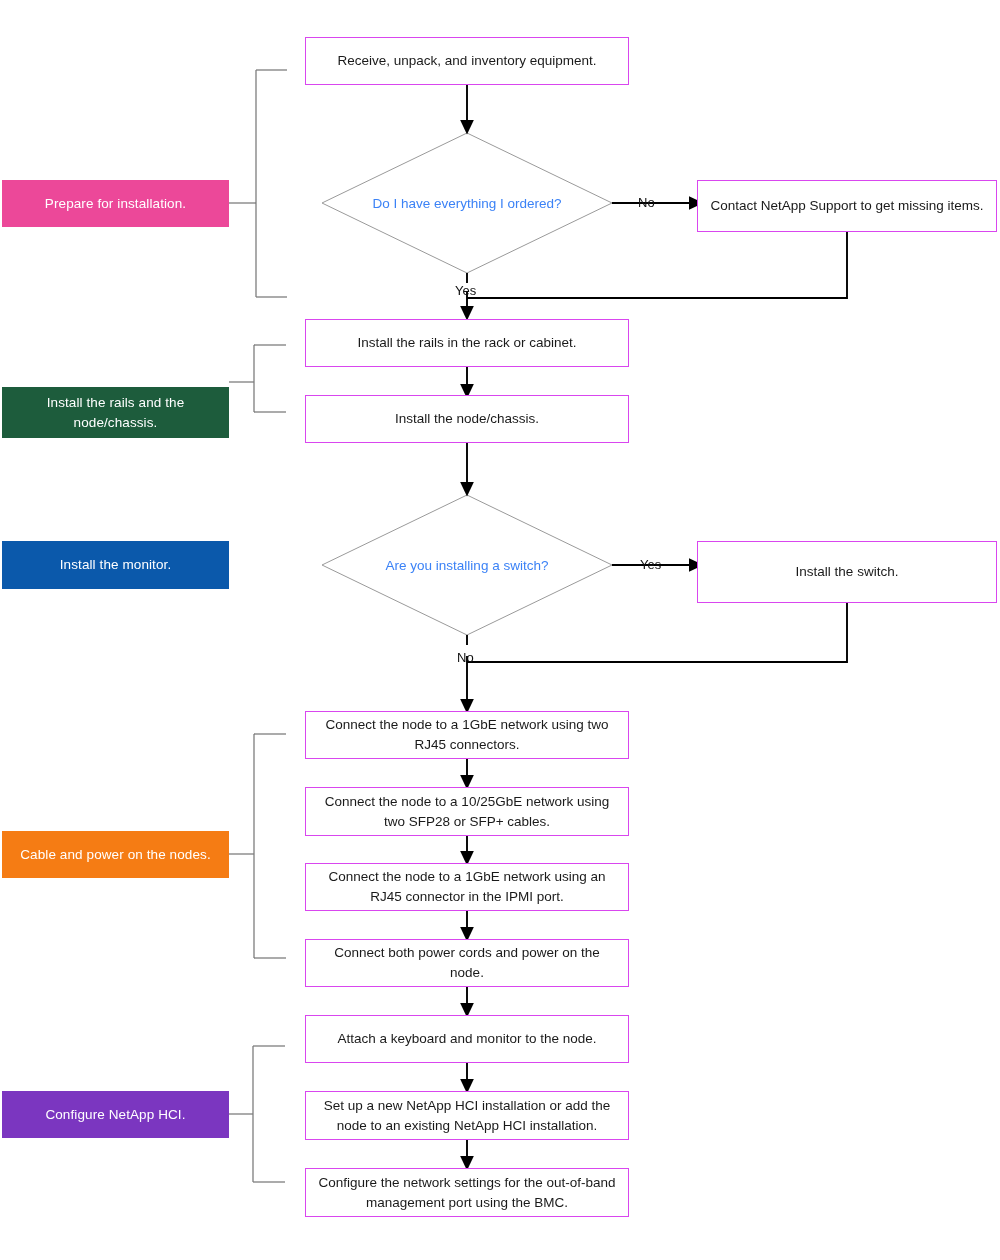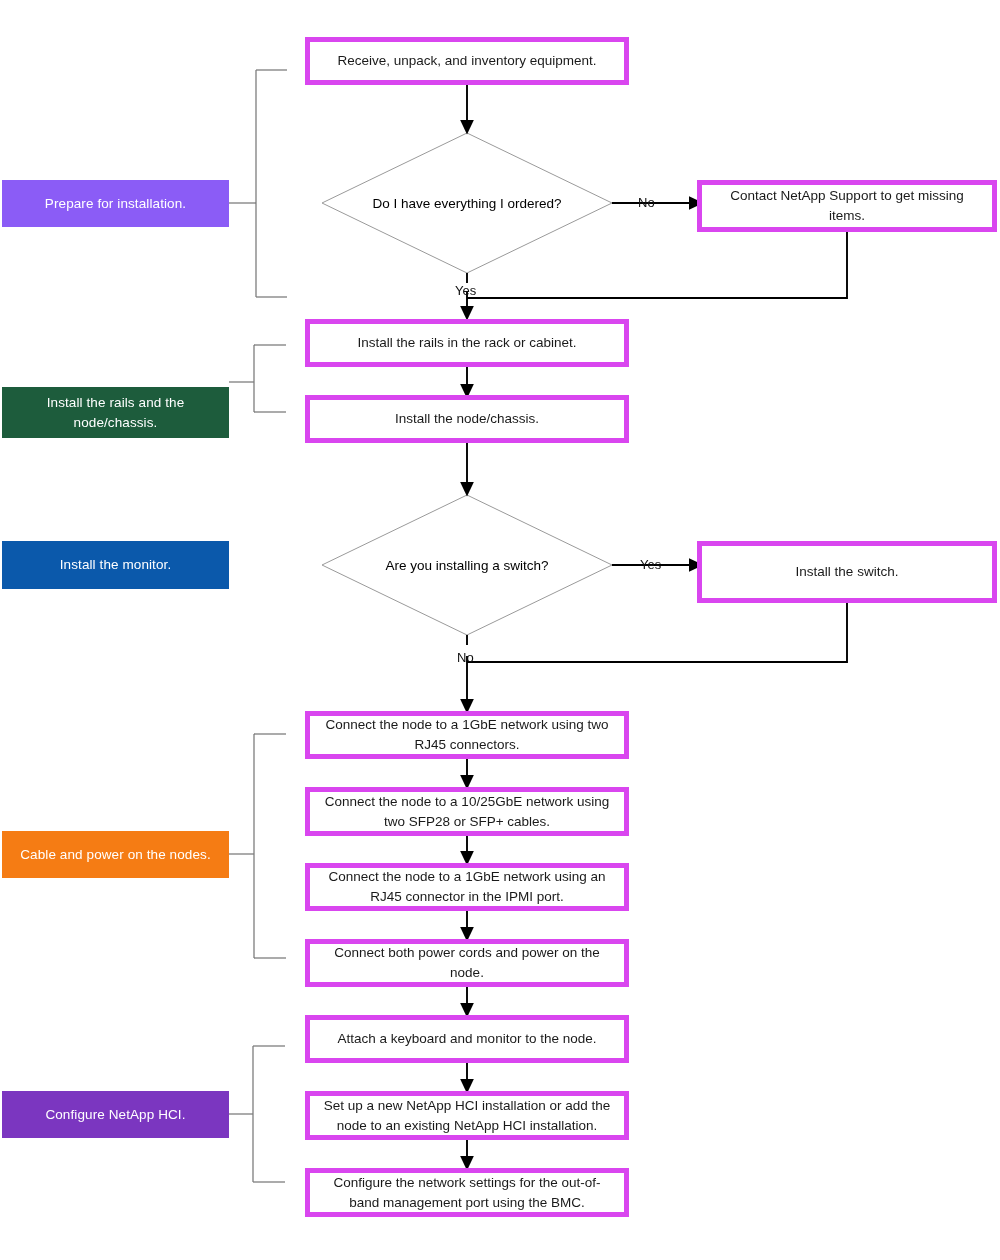--- a/index.html
+++ b/index.html
@@ -22,35 +22,35 @@
     letter-spacing:.1px;
     box-sizing:border-box;
     padding:2px 8px;
   }
 
   
   .node{
     position:absolute;
     box-sizing:border-box;
     background:#ffffff;
-    border:5px solid #d946ef;
+    border:1px solid #d946ef;
     display:flex;align-items:center;justify-content:center;
     text-align:center;
     color:#1a1a1a;
     font-size:13.5px;
     line-height:1.45;
     padding:19px 12px;
   }
 
   
   .decision{
     position:absolute;
     display:flex;align-items:center;justify-content:center;
     text-align:center;
-    color:#000000;
+    color:#3b82f6;
     font-size:13.5px;
     pointer-events:none;
   }
   .decision .dlabel{position:relative;z-index:2;}
 
   
   .elabel{
     position:absolute;
     font-size:13px;
     color:#101010;
@@ -122,21 +122,21 @@
       <path d="M467,759 L467,783" marker-end="url(#ah)"></path>
       <path d="M467,836 L467,859" marker-end="url(#ah)"></path>
       <path d="M467,911 L467,935" marker-end="url(#ah)"></path>
       <path d="M467,987 L467,1011" marker-end="url(#ah)"></path>
 
       <path d="M467,1063 L467,1087" marker-end="url(#ah)"></path>
       <path d="M467,1140 L467,1164" marker-end="url(#ah)"></path>
     </g>
   </svg>
 
-  <div class="phase" style="left:2px;top:180px;width:227px;height:47px;background:#8b5cf6;">
+  <div class="phase" style="left:2px;top:180px;width:227px;height:47px;background:#ec4899;">
     <span>Prepare for installation.</span>
   </div>
 
   <div class="phase" style="left:2px;top:357px;width:227px;height:51px;background:#1d5c3c;margin-top:30px;">
     <span>Install the rails and the node/chassis.</span>
   </div>
 
   <div class="phase" style="left:2px;top:541px;width:227px;height:48px;background:#0b59ab;">
     <span>Install the monitor.</span>
   </div>

